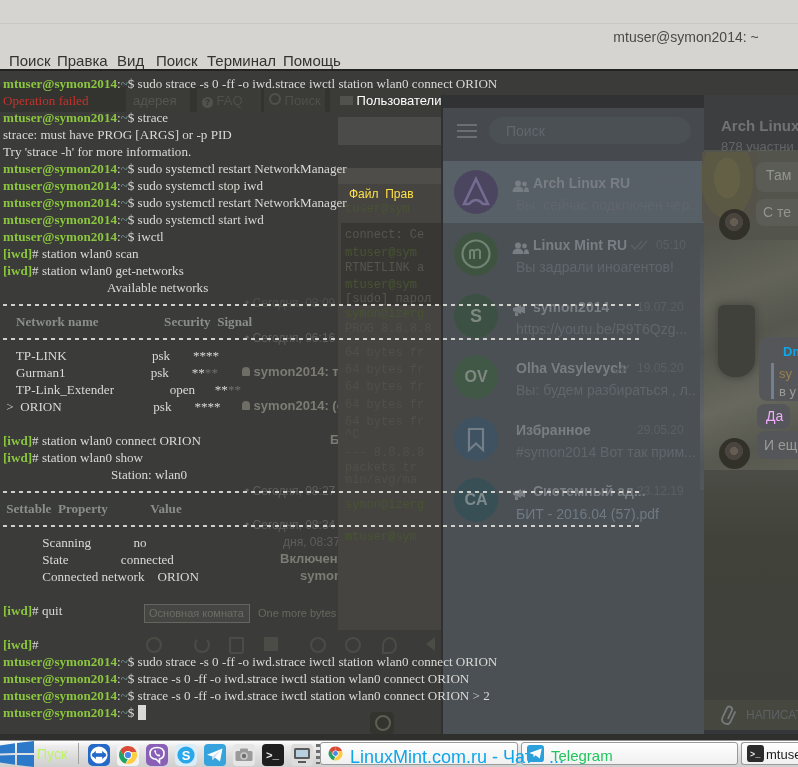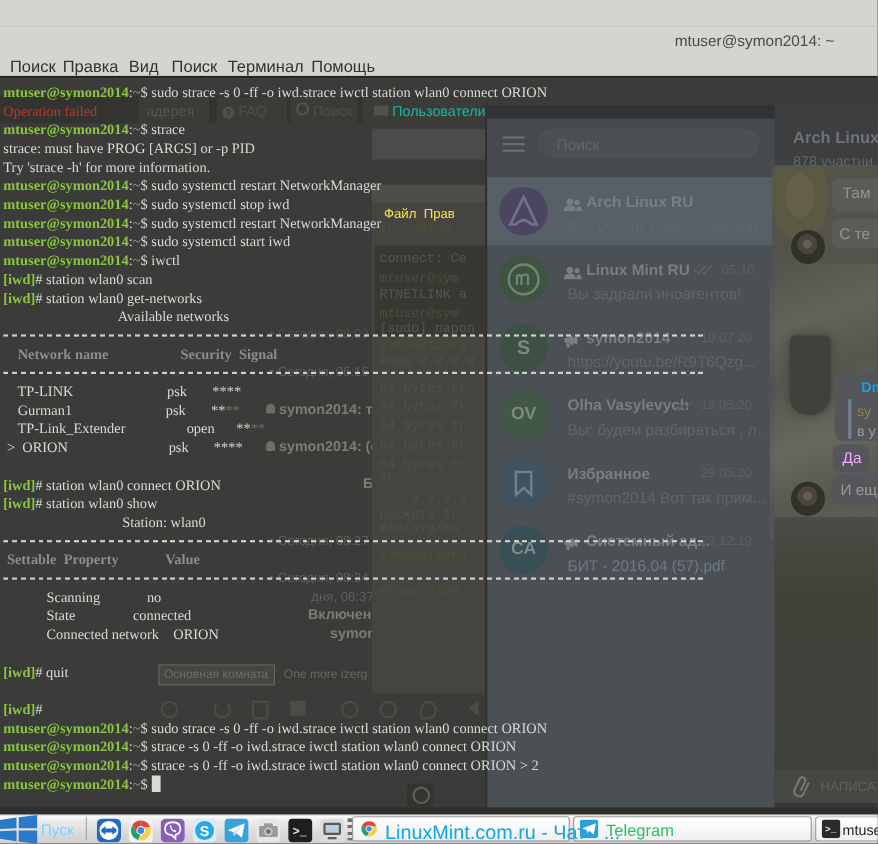--- a/index.html
+++ b/index.html
@@ -25,38 +25,38 @@
 <div id="forum">
 
   <div class="abs" style="left:0;top:87px;width:443px;height:25px;background:#333330"></div>
   <div class="abs" style="left:126px;top:88px;width:64px;height:24px;background:#3b3b38"></div>
   <div class="abs" style="left:197px;top:88px;width:64px;height:24px;background:#3b3b38"></div>
   <div class="abs" style="left:264px;top:88px;width:61px;height:24px;background:#3b3b38"></div>
   <div class="abs" style="left:330px;top:88px;width:113px;height:24px;background:#3b3b38"></div>
   <div class="abs ff1" style="left:133px;top:93px;color:#56564f">адерея</div>
   <div class="abs ff1" style="left:202px;top:93px;color:#50504a"><span style="display:inline-block;width:11px;height:11px;border-radius:50%;background:#52524c;color:#35352f;font-size:9px;text-align:center;line-height:11px;font-weight:bold">?</span> FAQ</div>
   <div class="abs ff1" style="left:269px;top:93px;color:#50504a"><span style="display:inline-block;width:8px;height:8px;border:2px solid #52524c;border-radius:50%"></span> Поиск</div>
-  <div class="abs ff1" style="left:340px;top:93px;color:#14b8a6"><span style="display:inline-block;width:13px;height:9px;background:#52524c"></span> Пользователи</div>
+  <div class="abs ff1" style="left:340px;top:93px;color:#ffffff"><span style="display:inline-block;width:13px;height:9px;background:#52524c"></span> Пользователи</div>
 
   <div class="abs" style="left:338px;top:117px;width:105px;height:28px;background:#4b4b49"></div>
 
   <div class="abs fdate" style="left:245px;top:295px;color:#4f4f4b">• Сегодня, 08:09&nbsp; <span style="color:#57574f;font-weight:bold;font-size:13px">symon2014:</span></div>
   <div class="abs fdate" style="left:245px;top:330px">• Сегодня, 06:16&nbsp; <span class="fname">Белый Кролик:</span></div>
   <div class="abs fname" style="left:242px;top:364px"><span style="display:inline-block;width:8px;height:9px;background:#6e6e66;border-radius:4px 4px 1px 1px"></span> symon2014: так</div>
   <div class="abs fname" style="left:242px;top:398px"><span style="display:inline-block;width:8px;height:9px;background:#6e6e66;border-radius:4px 4px 1px 1px"></span> symon2014: (с</div>
   <div class="abs fname" style="left:330px;top:432px">Белый Кролик:</div>
   <div class="abs fdate" style="left:245px;top:483px">• Сегодня, 08:27&nbsp; <span class="fname">symon2014:</span> ого</div>
   <div class="abs fdate" style="left:245px;top:517px">• Сегодня, 08:34&nbsp; <span class="fname">mpoznik:</span> @sym</div>
   <div class="abs fdate" style="left:283px;top:534px">дня, 08:37&nbsp; <span class="fname">symon2014:</span> @ru</div>
   <div class="abs fname" style="left:280px;top:551px">Включен и работа</div>
   <div class="abs fname" style="left:300px;top:568px">symon2014: @ru</div>
 
   <div class="abs" style="left:144px;top:604px;width:106px;height:19px;background:#454543;border:1px solid #66665f;box-sizing:border-box"></div>
   <div class="abs ff1" style="left:149px;top:607px;font-size:11px">Основная комната</div>
-  <div class="abs ff1" style="left:258px;top:607px;font-size:11px;color:#686860">One more izerg</div>
+  <div class="abs ff1" style="left:258px;top:607px;font-size:11px;color:#686860">One more bytes</div>
 
   <div class="abs" style="left:146px;top:637px;width:12px;height:12px;border-radius:50%;border:2px solid #4c4c46"></div>
   <div class="abs" style="left:194px;top:637px;width:12px;height:12px;border-radius:50%;border:2px solid #4c4c46;border-top-color:transparent"></div>
   <div class="abs" style="left:229px;top:637px;width:11px;height:13px;border:2px solid #4c4c46;border-radius:1px 1px 3px 3px"></div>
   <div class="abs" style="left:264px;top:637px;width:14px;height:14px;background:#4c4c46"></div>
   <div class="abs" style="left:310px;top:637px;width:12px;height:12px;border-radius:50%;border:2px solid #4c4c46"></div>
   <div class="abs" style="left:345px;top:637px;width:12px;height:12px;border-radius:50%;border:2px solid #4c4c46"></div>
   <div class="abs" style="left:382px;top:637px;width:11px;height:13px;border-radius:50% 50% 50% 0;border:2px solid #4c4c46"></div>
   <div class="abs" style="left:419px;top:637px;width:0;height:0;border:7px solid transparent;border-right:9px solid #4c4c46"></div>
 
@@ -277,21 +277,21 @@
 
 <div id="taskbar">
   <div class="abs" style="left:0;top:740px;width:798px;height:27px;background:linear-gradient(#ffffff,#ececec 20%,#dcdcdc 60%,#cfcfcf);border-top:1px solid #8f8f8f;box-sizing:border-box;z-index:50"></div>
 
   <svg class="abs" style="left:0px;top:741px;z-index:51" width="34" height="26" viewBox="0 0 34 26">
     <polygon points="0,4.5 15,2.2 15,12 0,12.6" fill="#2b79c8"></polygon>
     <polygon points="17,1.9 34,0 34,12 17,12" fill="#2b79c8"></polygon>
     <polygon points="0,14.6 15,14 15,23.8 0,21.5" fill="#2b79c8"></polygon>
     <polygon points="17,14 34,14 34,26 17,24.1" fill="#2b79c8"></polygon>
   </svg>
-  <div class="abs" style="left:37px;top:746px;color:#7dd3fc;font-size:14px;z-index:51">Пуск</div>
+  <div class="abs" style="left:37px;top:746px;color:#bef264;font-size:14px;z-index:51">Пуск</div>
   <div class="abs" style="left:78px;top:743px;width:1px;height:21px;background:#a2a2a2;z-index:51"></div>
 
   <svg class="abs" style="left:88px;top:744px;z-index:51" width="22" height="22" viewBox="0 0 22 22">
       <rect x="0" y="0" width="22" height="22" rx="5" fill="#2569c8"></rect>
       <circle cx="11" cy="11" r="8.6" fill="#fff"></circle>
       <rect x="4.5" y="9.2" width="13" height="3.6" fill="#2569c8"></rect>
       <polygon points="3.5,11 7.8,6.8 7.8,15.2" fill="#2569c8"></polygon>
       <polygon points="18.5,11 14.2,6.8 14.2,15.2" fill="#2569c8"></polygon>
     </svg>
   <svg class="abs" style="left:117px;top:744px;z-index:51" width="22" height="22" viewBox="0 0 22 22">

